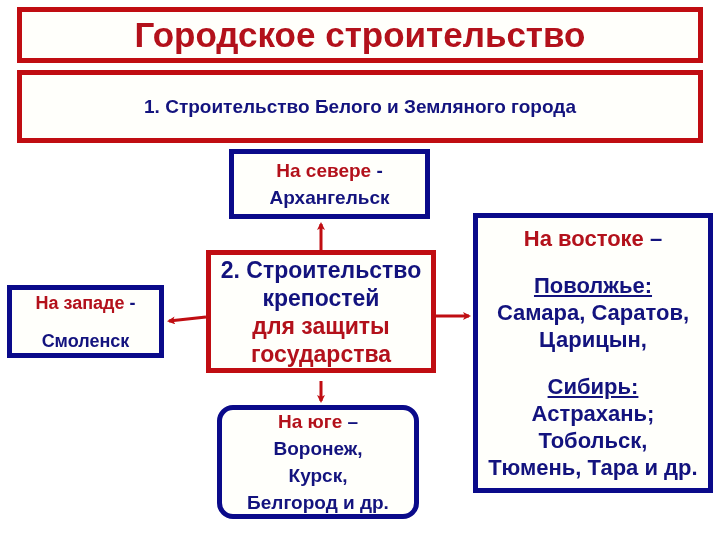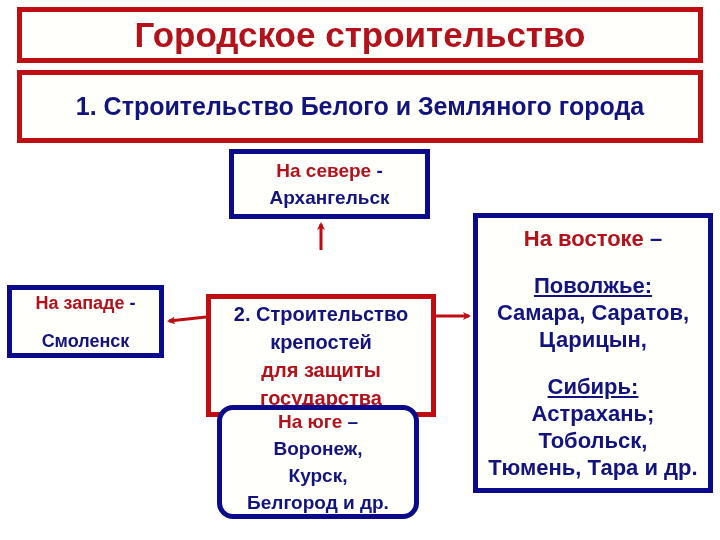--- a/index.html
+++ b/index.html
@@ -6,23 +6,23 @@
   body { width:720px; height:540px; background:#ffffff; position:relative; overflow:hidden;
          font-family:"Liberation Sans", sans-serif; font-weight:bold; }
   .box { position:absolute; box-sizing:border-box; background:#fffffb; display:flex; flex-direction:column;
          align-items:center; justify-content:center; text-align:center; }
   .red { border:5px solid #c00d12; }
   .blue { border:5px solid #0a0a8a; }
   .c-red { color:#b3111b; }
   .c-blue { color:#13137e; }
   .u { text-decoration:underline;margin-top:20px; }
   #title { left:17px; top:7px; width:686px; height:56px; font-size:35px; color:#b3111b; }
-  #moscow { left:17px; top:70px; width:686px; height:73px; font-size:25px; line-height:27px; }
+  #moscow { left:17px; top:70px; width:686px; height:73px; font-size:19px; line-height:27px; }
   #north { left:229px; top:149px; width:201px; height:70px; font-size:19px; line-height:27px; }
-  #center { left:206px; top:250px; width:230px; height:123px; font-size:20px; line-height:28px;margin-top:44px; }
+  #center { left:206px; top:250px; width:230px; height:123px; font-size:23px; line-height:28px; }
   #west { left:7px; top:285px; width:157px; height:73px; font-size:18px; line-height:26px;gap:12px; }
   #south { left:217px; top:405px; width:202px; height:114px; font-size:19px; line-height:27px;border-radius:16px; }
   #east { left:473px; top:213px; width:240px; height:280px; font-size:22px; line-height:27px; }
   svg.arrows { position:absolute; left:0; top:0; }
 </style>
 </head>
 <body>
 
 <svg class="arrows" width="720" height="540">
   <defs>

